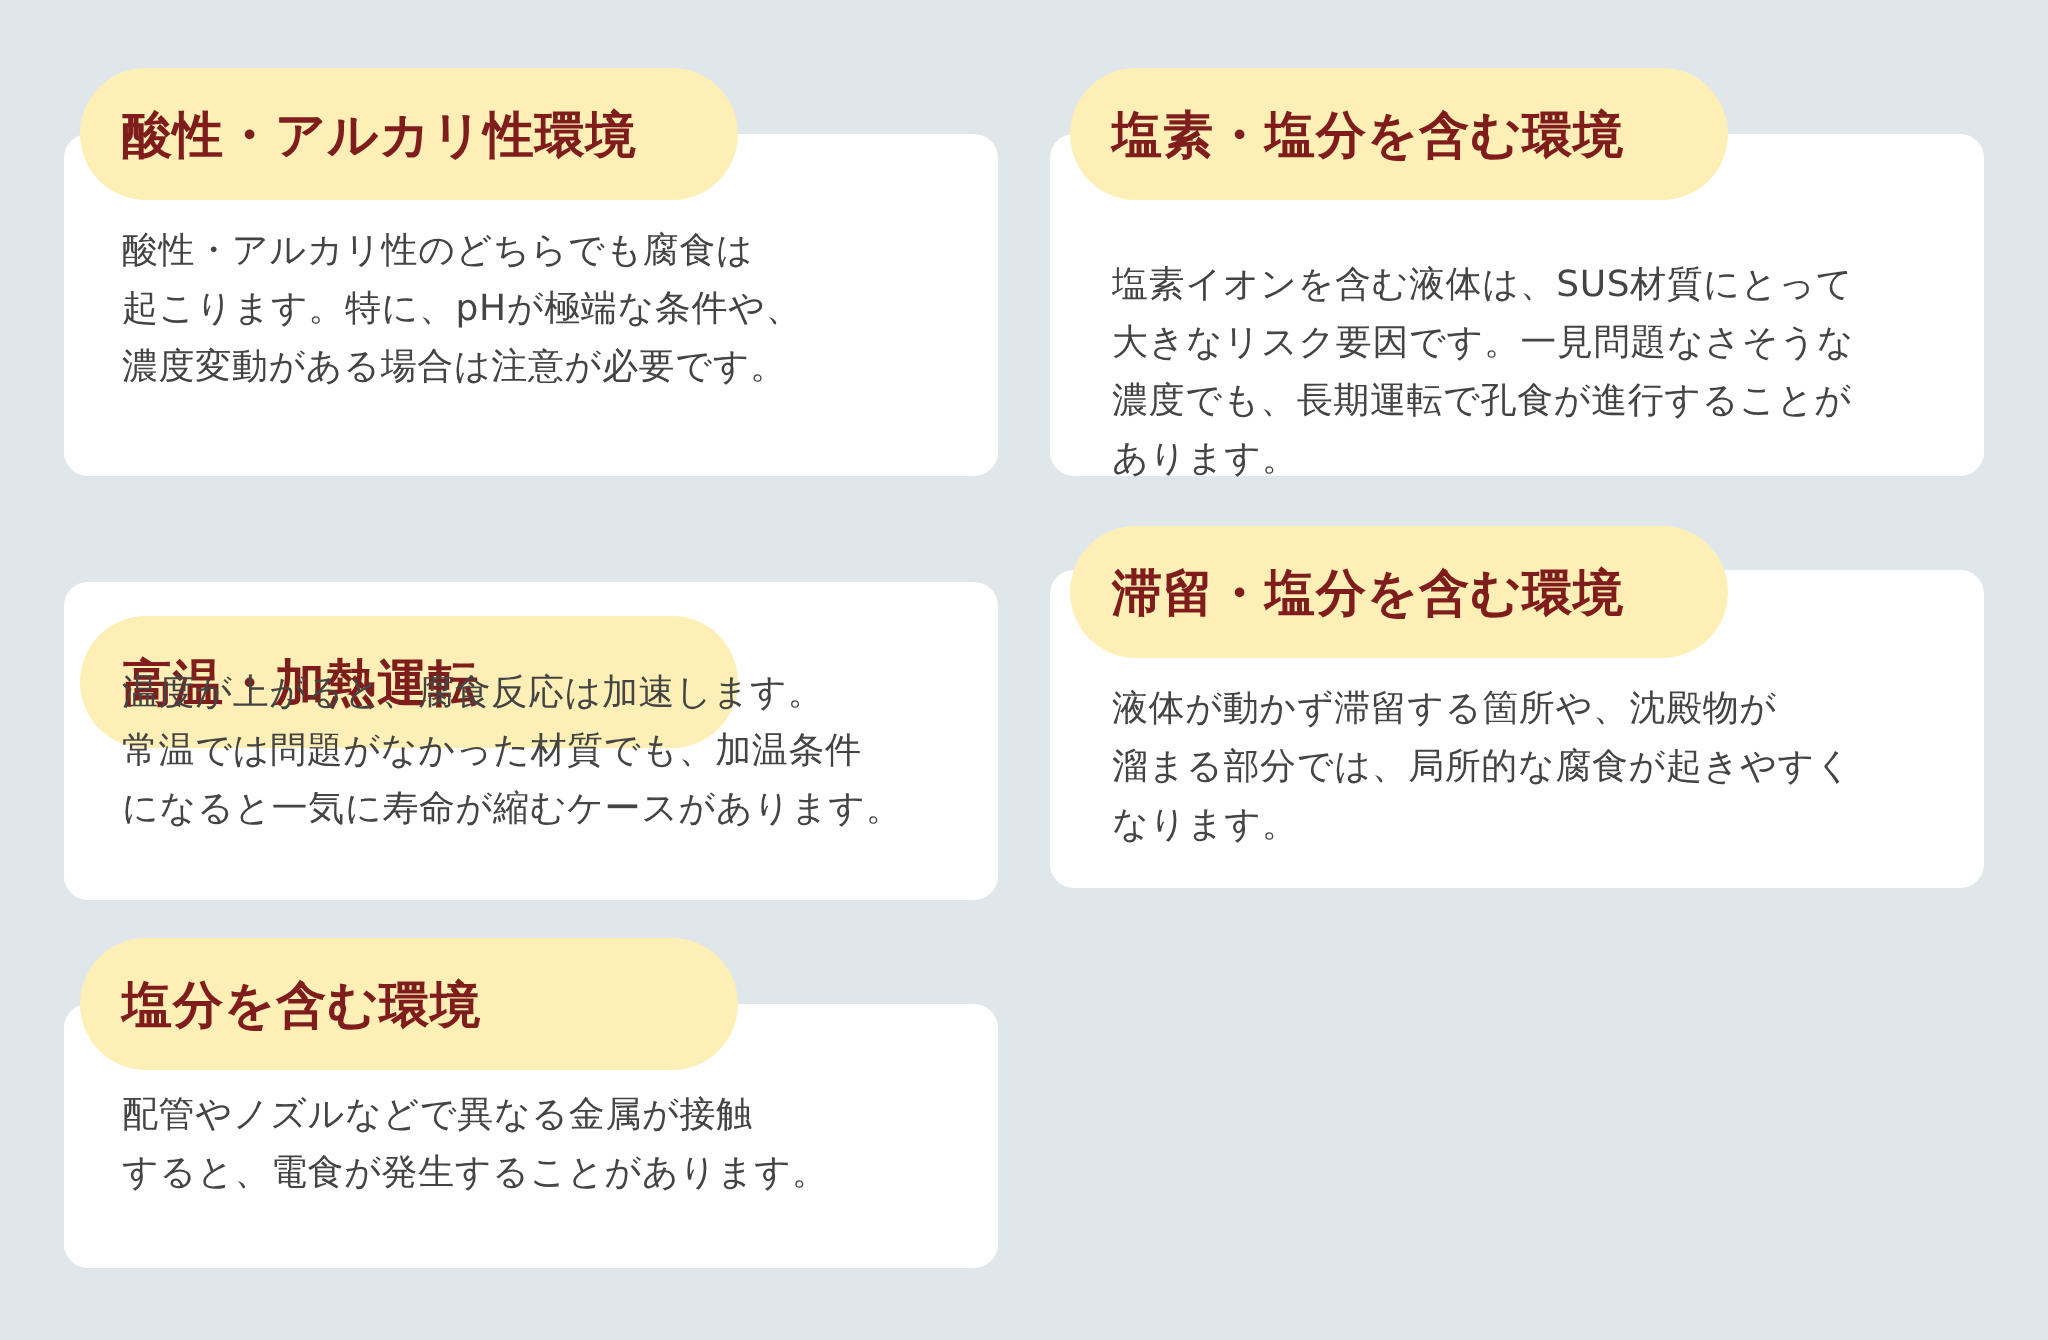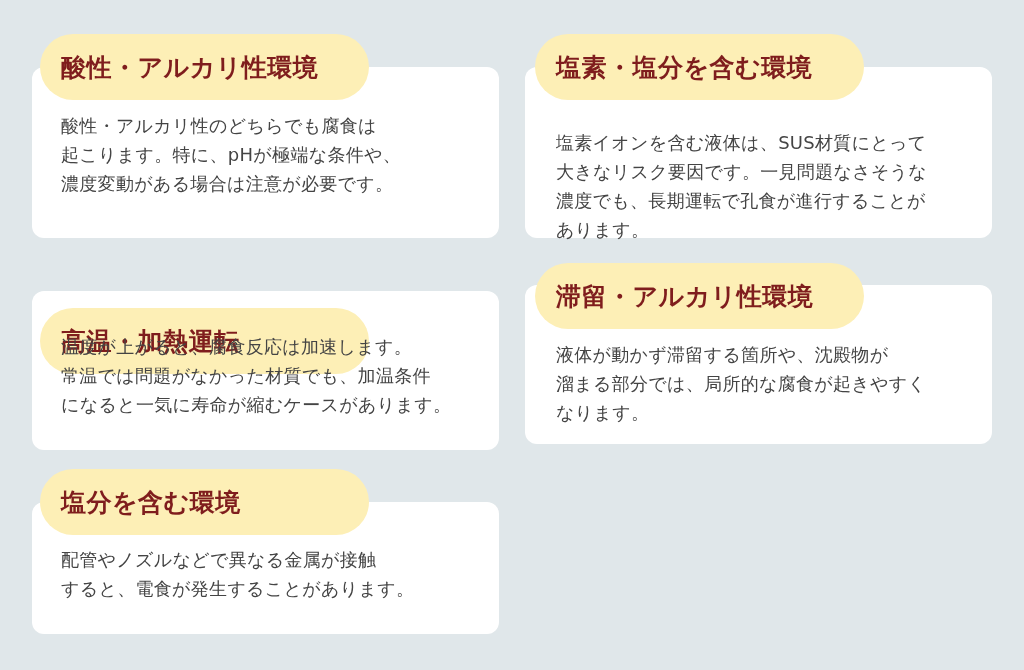--- a/index.html
+++ b/index.html
@@ -53,27 +53,27 @@
     <span class="pill-title">高温・加熱運転</span>
   </div>
   <div class="card-text" style="left:61px;top:332px;">温度が上がると、腐食反応は加速します。
 常温では問題がなかった材質でも、加温条件
 になると一気に寿命が縮むケースがあります。</div>
 </div>
 
 <div class="card" style="left:0;top:0;">
   <div class="card-body" style="left:525px;top:285px;width:467px;height:159px;"></div>
   <div class="pill" style="left:535px;top:263px;width:329px;">
-    <span class="pill-title">滞留・アルカリ性環境</span>
+    <span class="pill-title">滞留・塩分を含む環境</span>
   </div>
   <div class="card-text" style="left:556px;top:340px;">液体が動かず滞留する箇所や、沈殿物が
 溜まる部分では、局所的な腐食が起きやすく
 なります。</div>
 </div>
 
 <div class="card" style="left:0;top:0;">
   <div class="card-body" style="left:32px;top:502px;width:467px;height:132px;"></div>
   <div class="pill" style="left:40px;top:469px;width:329px;">
     <span class="pill-title">塩分を含む環境</span>
   </div>
-  <div class="card-text" style="left:61px;top:545px;">配管やノズルなどで異なる金属が接触
+  <div class="card-text" style="left:61px;top:545px;font-family:Liberation Mono, monospace;">配管やノズルなどで異なる金属が接触
 すると、電食が発生することがあります。</div>
 </div>
 
 </body></html>

